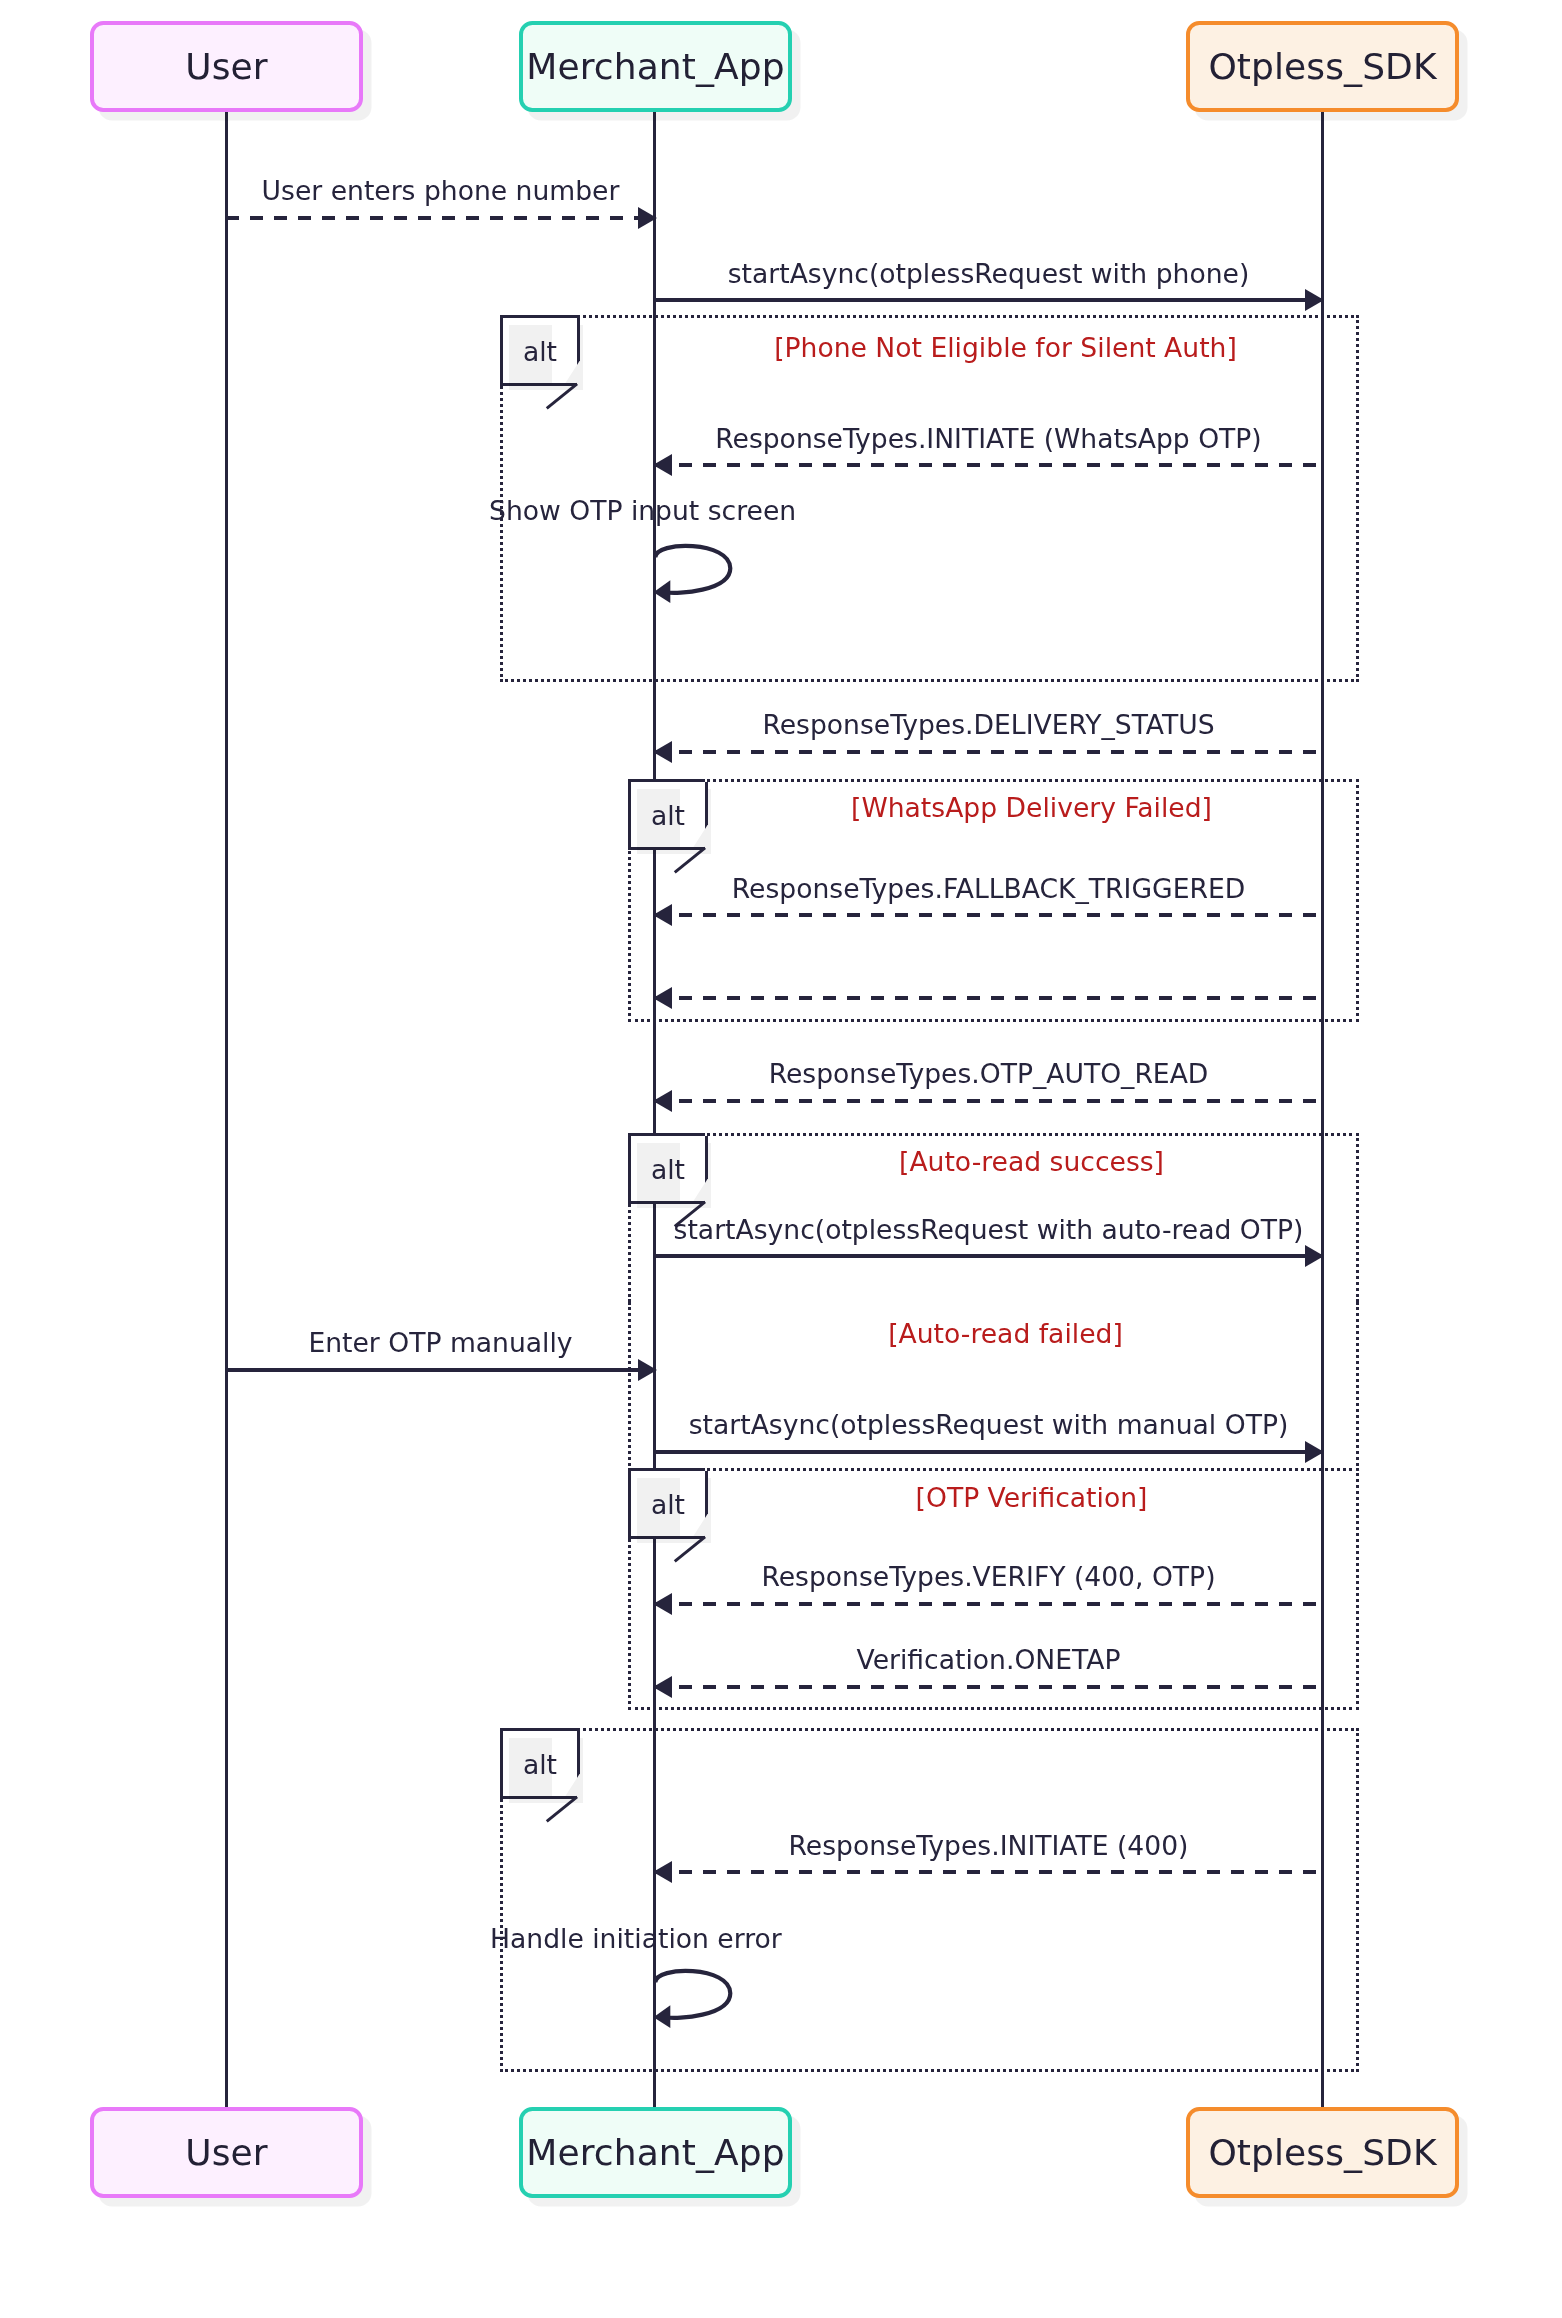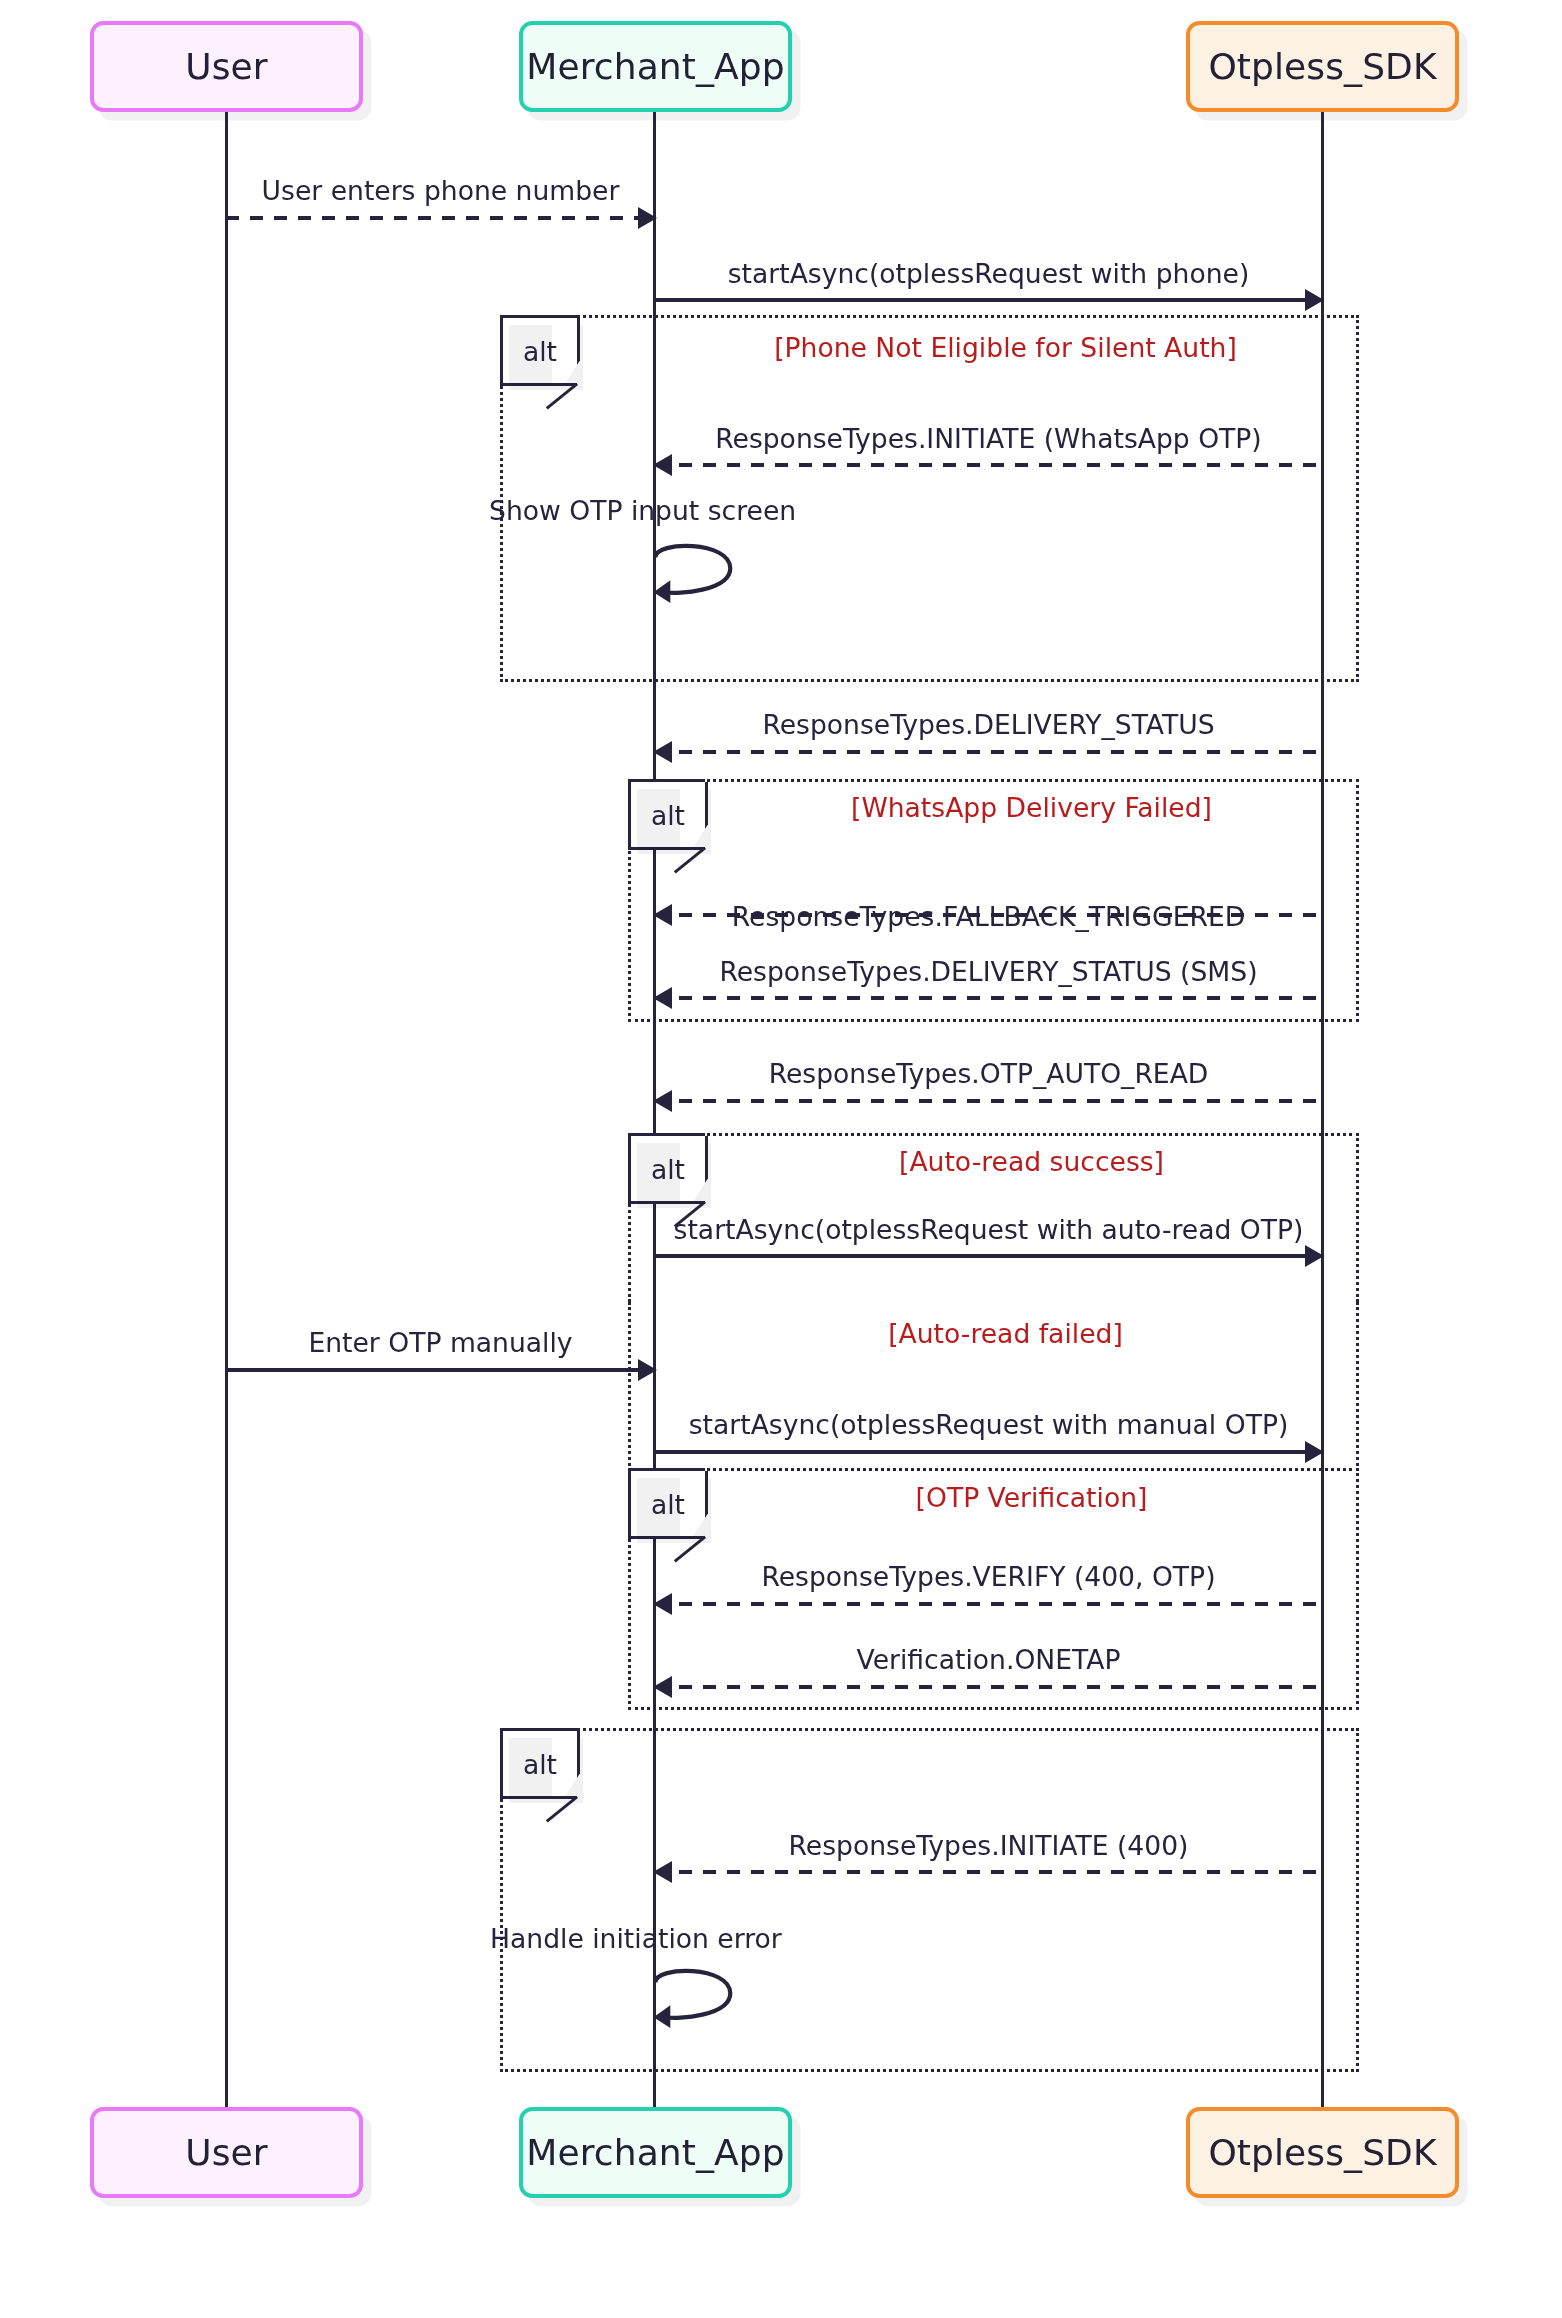--- a/index.html
+++ b/index.html
@@ -188,26 +188,25 @@
       <path d="M3 34 C3 6, 128 6, 128 52 C128 90, 40 96, 20 92" fill="none" stroke="#26243c" stroke-width="7"></path>
       <polygon points="28,72 28,110 0,92" fill="#26243c"></polygon>
     </svg>
   </div>
 
   <div class="msglabel" style="left:655px;top:709px;width:667px;">ResponseTypes.DELIVERY_STATUS</div>
   <div class="msg dashed" style="left:655px;top:750px;width:667px;">
     <span class="arrowL"></span>
   </div>
 
-  <div class="msglabel" style="left:655px;top:901px;width:667px;">ResponseTypes.FALLBACK_TRIGGERED</div>
+  <div class="msglabel" style="left:655px;top:873px;width:667px;">ResponseTypes.FALLBACK_TRIGGERED</div>
   <div class="msg dashed" style="left:655px;top:913px;width:667px;">
     <span class="arrowL"></span>
   </div>
 
-  <div class="msglabel" style="left:655px;top:956px;width:667px;">ResponseTypes.DELIVERY_STATUS (SMS)</div>
   <div class="msg dashed" style="left:655px;top:996px;width:667px;">
     <span class="arrowL"></span>
   </div>
 
   <div class="msglabel" style="left:655px;top:1058px;width:667px;">ResponseTypes.OTP_AUTO_READ</div>
   <div class="msg dashed" style="left:655px;top:1099px;width:667px;">
     <span class="arrowL"></span>
   </div>
 
   <div class="msglabel" style="left:655px;top:1214px;width:667px;">startAsync(otplessRequest with auto-read OTP)</div>

